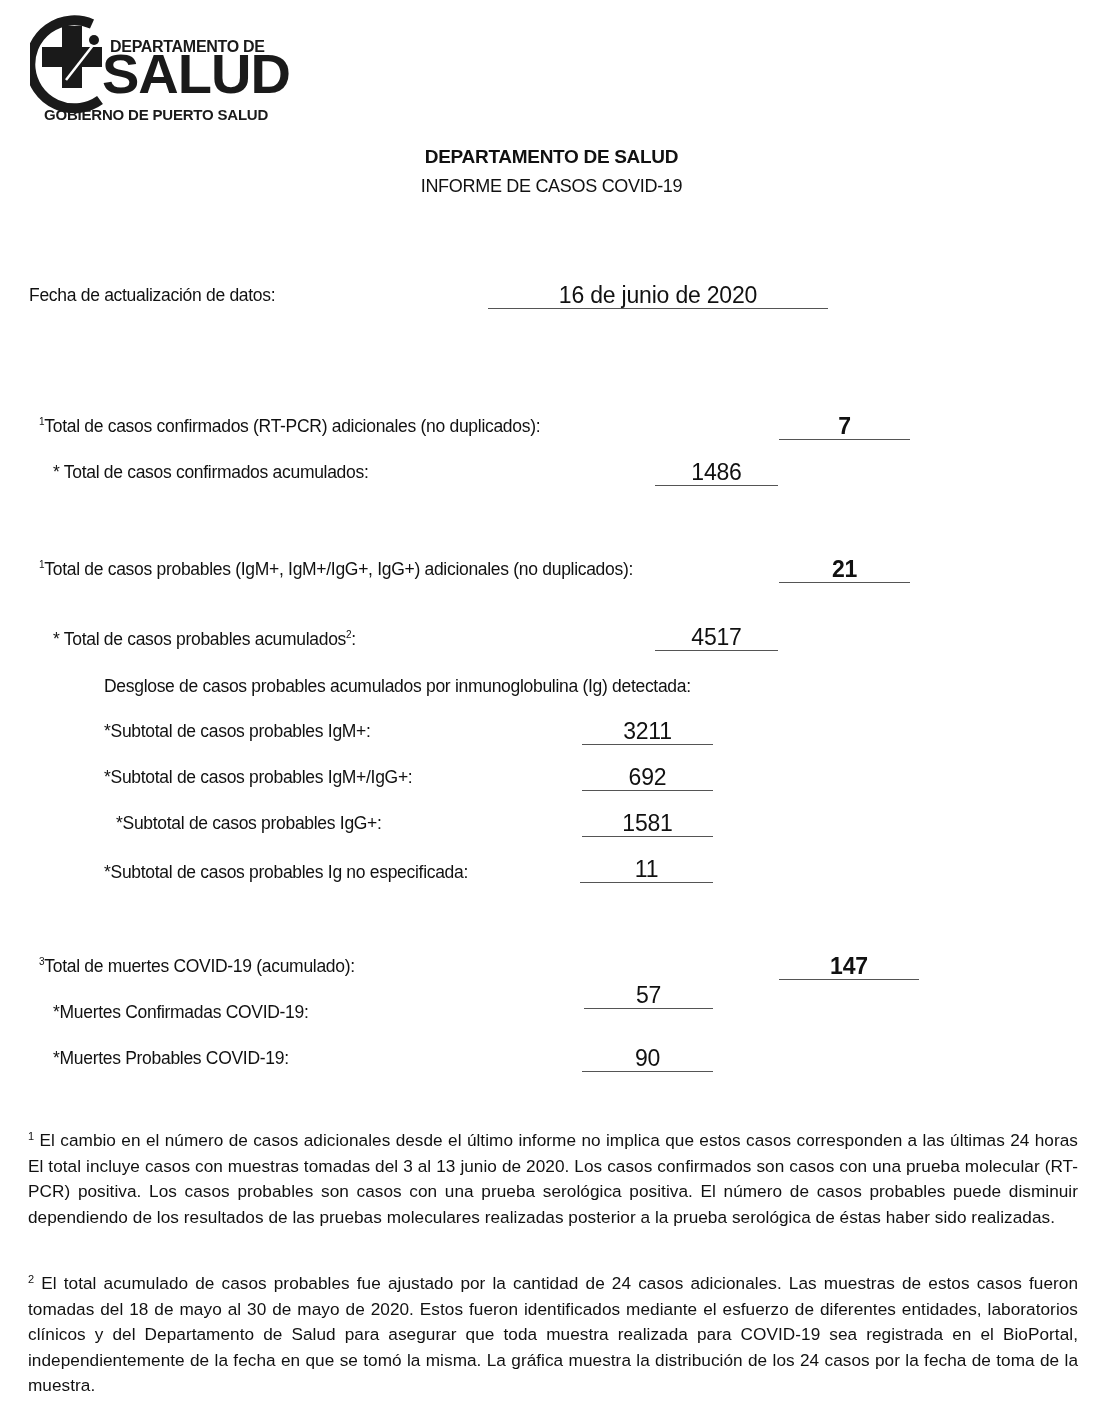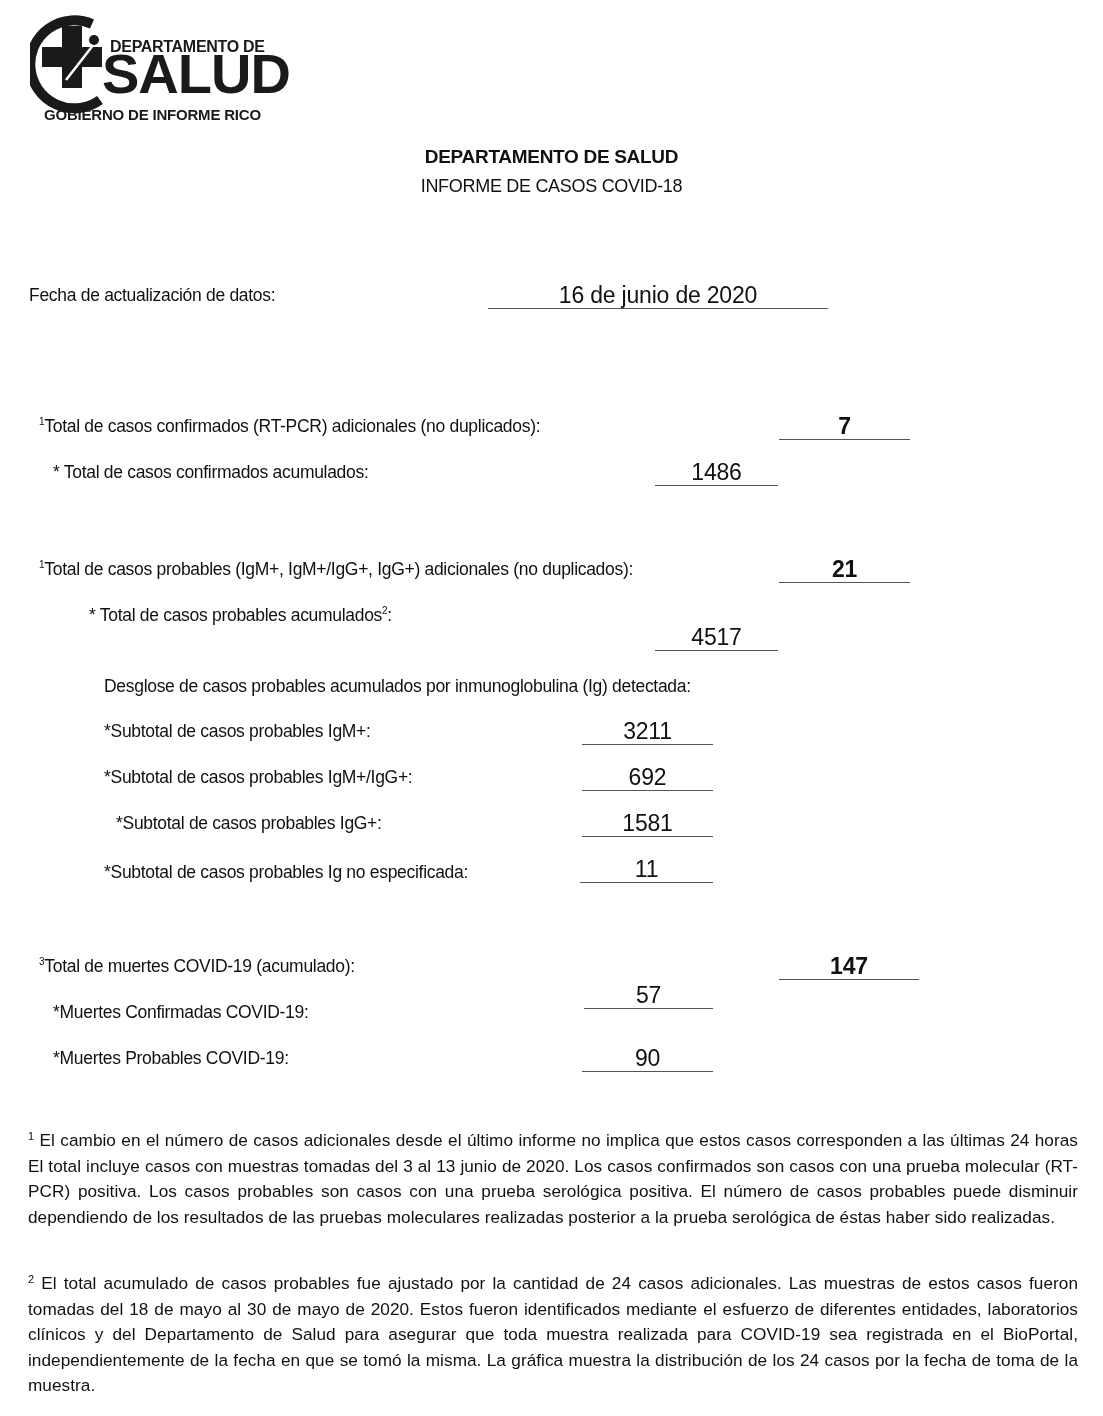--- a/index.html
+++ b/index.html
@@ -79,39 +79,39 @@
 
     <rect x="32" y="12" width="20" height="62" fill="#1a1a1a"></rect>
     <rect x="12" y="33" width="60" height="20" fill="#1a1a1a"></rect>
 
     <line x1="36" y1="66" x2="64" y2="30" stroke="#ffffff" stroke-width="2.5"></line>
 
     <circle cx="64" cy="26" r="5" fill="#1a1a1a"></circle>
   </svg>
   <div class="logo-dept">DEPARTAMENTO DE</div>
   <div class="logo-salud">SALUD</div>
-  <div class="logo-gob">GOBIERNO DE INFORME RICO</div>
+  <div class="logo-gob">GOBIERNO DE PUERTO SALUD</div>
 </div>
 
 <div class="abs title">DEPARTAMENTO DE SALUD</div>
-<div class="abs subtitle">INFORME DE CASOS COVID-18</div>
+<div class="abs subtitle">INFORME DE CASOS COVID-19</div>
 
 <div class="abs label" style="left:29px;top:285px;">Fecha de actualización de datos:</div>
 <div class="abs value" style="left:488px;top:284px;width:340px;">16 de junio de 2020</div>
 
 <div class="abs label" style="left:39px;top:416px;"><sup>1</sup><span>Total de casos confirmados (RT-PCR) adicionales (no duplicados):</span></div>
 <div class="abs value bold" style="left:779px;top:415px;width:131px;">7</div>
 
 <div class="abs label" style="left:53px;top:462px;">* Total de casos confirmados acumulados:</div>
 <div class="abs value" style="left:655px;top:461px;width:123px;">1486</div>
 
 <div class="abs label" style="left:39px;top:559px;"><sup>1</sup><span>Total de casos probables (IgM+, IgM+/IgG+, IgG+) adicionales (no duplicados):</span></div>
 <div class="abs value bold" style="left:779px;top:558px;width:131px;">21</div>
 
-<div class="abs label" style="left:53px;top:605px;margin-left:36px;"><span>* Total de casos probables acumulados</span><sup>2</sup><span>:</span></div>
+<div class="abs label" style="left:53px;top:629px;"><span>* Total de casos probables acumulados</span><sup>2</sup><span>:</span></div>
 <div class="abs value" style="left:655px;top:604px;width:123px;margin-top:22px;">4517</div>
 
 <div class="abs label" style="left:104px;top:676px;">Desglose de casos probables acumulados por inmunoglobulina (Ig) detectada:</div>
 
 <div class="abs label" style="left:104px;top:721px;">*Subtotal de casos probables IgM+:</div>
 <div class="abs value" style="left:582px;top:720px;width:131px;">3211</div>
 
 <div class="abs label" style="left:104px;top:767px;text-align:right;">*Subtotal de casos probables IgM+/IgG+:</div>
 <div class="abs value" style="left:582px;top:766px;width:131px;">692</div>
 

